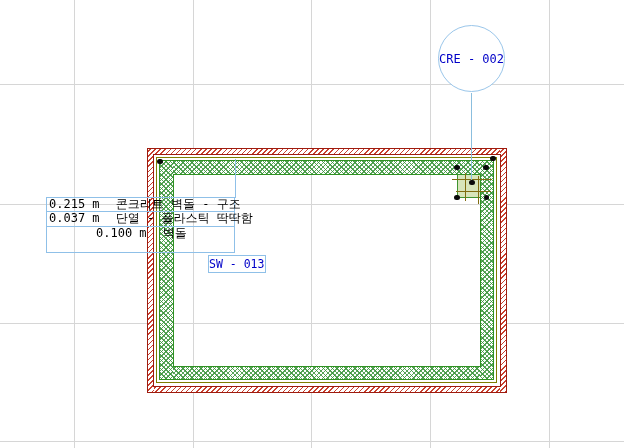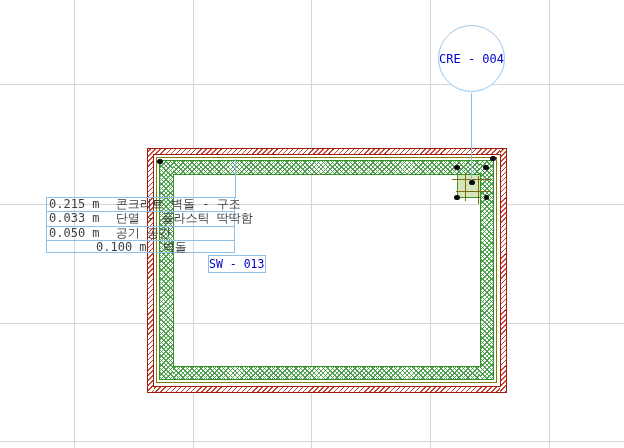--- a/index.html
+++ b/index.html
@@ -49,21 +49,21 @@
   .ld-lbl{left:235px;top:159px;width:1.2px;height:38.5px;}
   
   .callout{left:438px;top:25px;width:67px;height:67px;box-sizing:border-box;
     border:1.2px solid #9ac6ea;border-radius:50%;background:#ffffff;
     display:flex;align-items:center;justify-content:center;
     color:#0000c8;font-size:12px;white-space:nowrap;}
   
   .lbl-box{left:46px;top:197.3px;width:188.8px;height:55.8px;box-sizing:border-box;
     border:1px solid #8fc0e8;background:transparent;}
   .lbl-row{box-sizing:border-box;border-bottom:1px solid #8fc0e8;
-    color:#404040;font-size:12px;line-height:13.5px;white-space:nowrap;overflow:visible;}
+    color:#000000;font-size:12px;line-height:13.5px;white-space:nowrap;overflow:visible;}
   .lbl-row:last-child{border-bottom:none;text-align:center;}
   .lbl-row .th{margin-left:2px;}
   .lbl-row .mat{margin-left:9px;}
   
   .sw-tag{left:208px;top:255px;width:57.5px;height:17.5px;box-sizing:border-box;
     border:1px solid #8fc0e8;background:#ffffff;display:flex;align-items:center;
     justify-content:center;color:#0000c8;font-size:11.5px;white-space:nowrap;}
   
   .hnd{width:5.5px;height:5.5px;border-radius:50%;background:#0a0a0a;}
 </style>
@@ -104,35 +104,31 @@
 
   <div class="abs ol ol-h1"></div>
   <div class="abs ol ol-h2"></div>
   <div class="abs ol ol-v1"></div>
   <div class="abs ol ol-v2"></div>
 
   <div class="abs ld-col"></div>
   <div class="abs leader ld-lbl"></div>
 
   <div class="abs callout">
-    <span>CRE - 004</span>
+    <span>CRE - 002</span>
   </div>
 
   <div class="abs lbl-box">
     <div class="lbl-row" style="height:14.2px">
       <span class="th">0.215 m</span>
       <span class="mat">콘크리트 벽돌 - 구조</span>
     </div>
     <div class="lbl-row" style="height:14.2px">
-      <span class="th">0.033 m</span>
+      <span class="th">0.037 m</span>
       <span class="mat">단열 - 플라스틱 딱딱함</span>
-    </div>
-    <div class="lbl-row" style="height:14.5px">
-      <span class="th">0.050 m</span>
-      <span class="mat">공기 공간</span>
     </div>
     <div class="lbl-row" style="height:10.8px">
       <span class="th">0.100 m</span>
       <span class="mat">벽돌</span>
     </div>
   </div>
 
   <div class="abs sw-tag">
     <span>SW - 013</span>
   </div>

